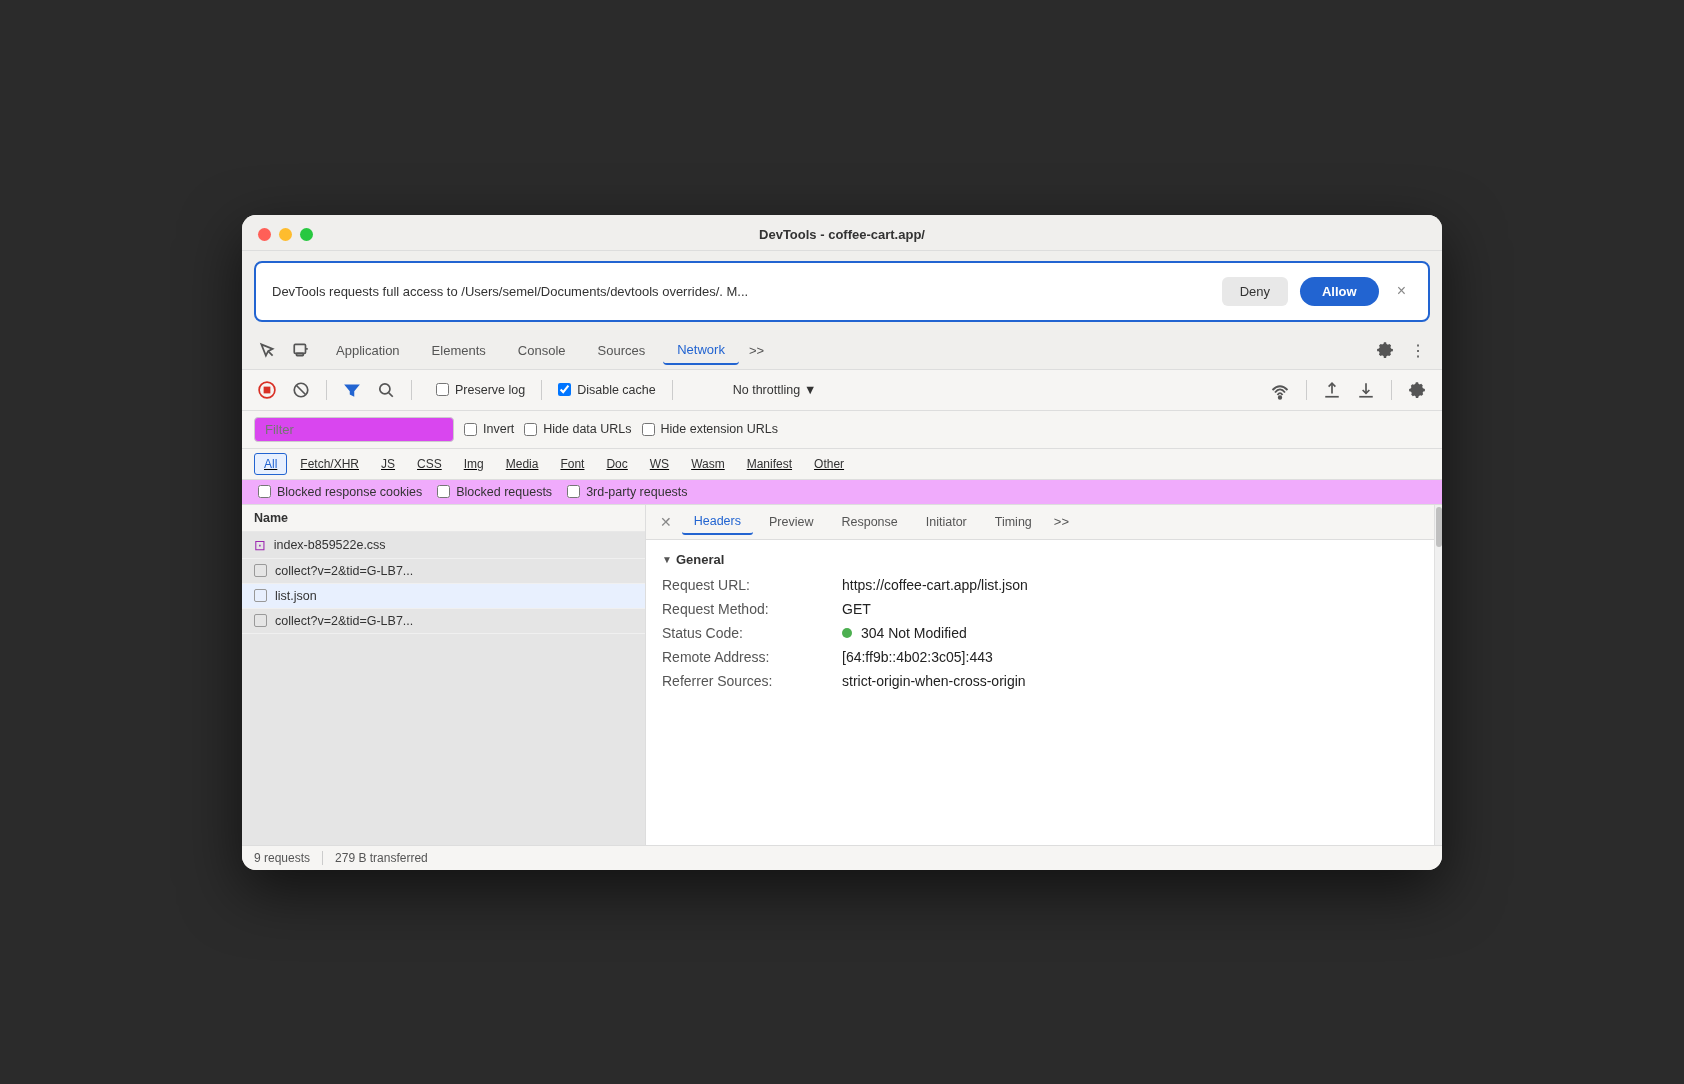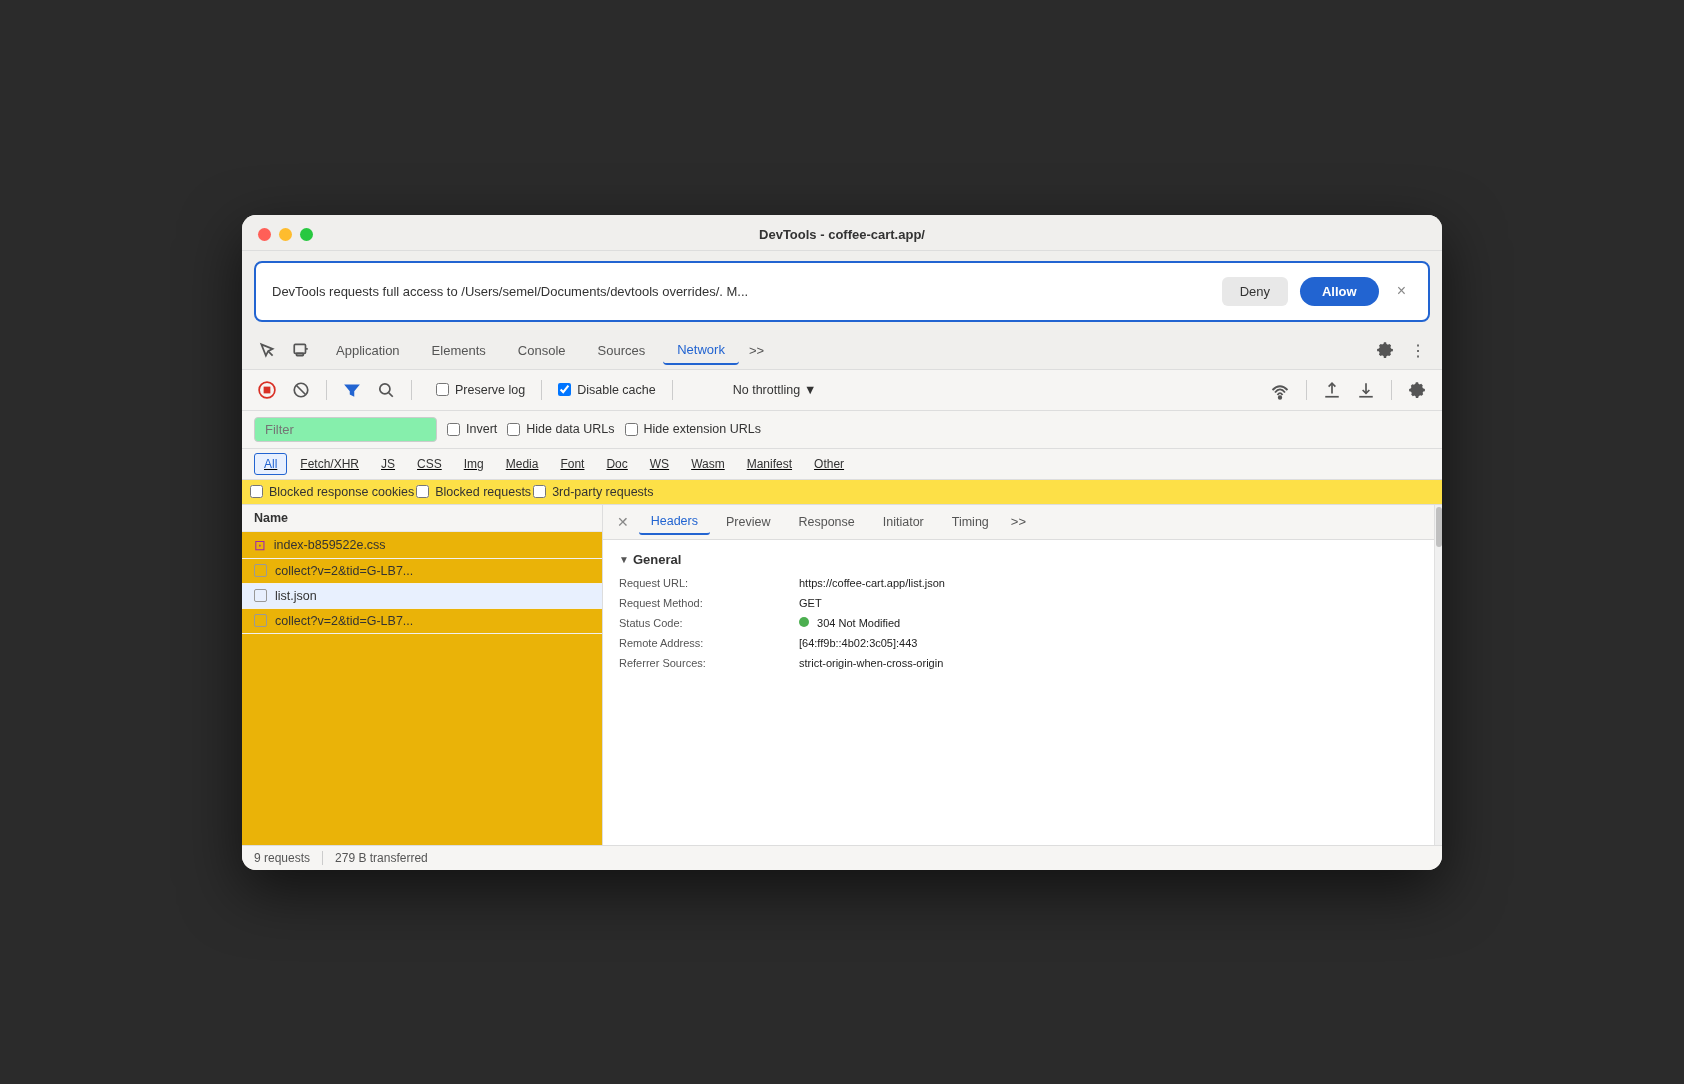--- a/index.html
+++ b/index.html
@@ -182,22 +182,22 @@
       padding: 6px 12px;
       gap: 10px;
       border-bottom: 1px solid #ddd;
       background: #f6f5f3;
     }
     .filter-input {
       border: 1px solid #ccc;
       border-radius: 4px;
       padding: 4px 10px;
       font-size: 13px;
-      width: 183px;
-      background: #86efac;
+      width: 200px;
+      background: #d946ef;
       outline: none;
     }
     .type-filter-row {
       display: flex;
       align-items: center;
       padding: 4px 12px;
       gap: 4px;
       border-bottom: 1px solid #ddd;
       background: #f6f5f3;
       text-decoration: underline;
@@ -212,36 +212,36 @@
       color: #333;
     }
     .type-btn.active {
       background: #e8f0fe;
       color: #2264d1;
       border: 1px solid #2264d1;
     }
     .blocked-row {
       display: flex;
       align-items: center;
-      padding: 5px 8px;
-      gap: 2px;
+      padding: 5px 16px;
+      gap: 15px;
       border-bottom: 1px solid #ddd;
-      background: #fde047;
+      background: #f0abfc;
       font-size: 12.5px;
     }
     .main-content {
       display: flex;
       height: 340px;
       background: white;
     }
     .request-list {
-      width: 361px;
+      width: 404px;
       border-right: 1px solid #ddd;
       overflow-y: auto;
-      background: #eab308;
+      background: #e5e5e5;
     }
     .request-list-header {
       padding: 6px 12px;
       font-size: 12.5px;
       font-weight: 600;
       color: #333;
       border-bottom: 1px solid #e8e8e8;
       background: #f6f5f3;
     }
     .request-item {
@@ -311,21 +311,21 @@
       align-items: center;
       gap: 4px;
     }
     .section-triangle {
       font-size: 10px;
       color: #555;
     }
     .detail-row {
       display: flex;
       margin-bottom: 8px;
-      font-size: 11px;
+      font-size: 14px;
     }
     .detail-label {
       color: #555;
       min-width: 180px;
       font-weight: 500;
     }
     .detail-value {
       color: #222;
       flex: 1;
       word-break: break-all;

